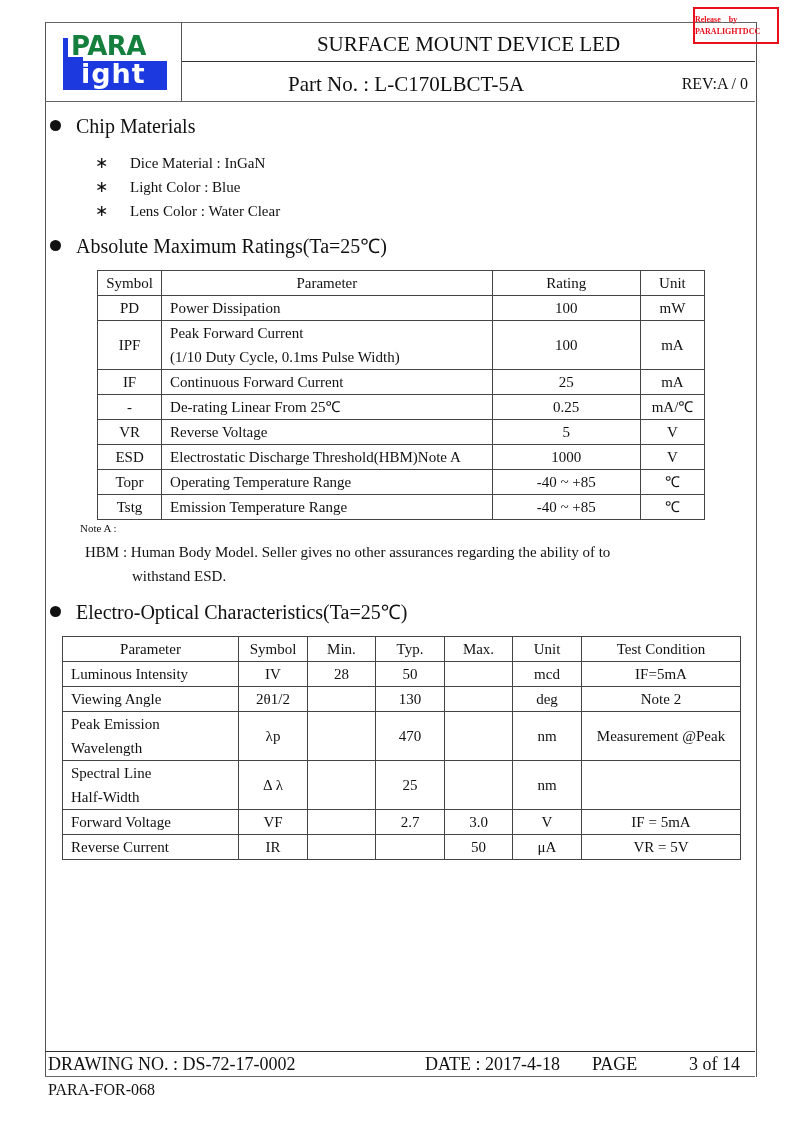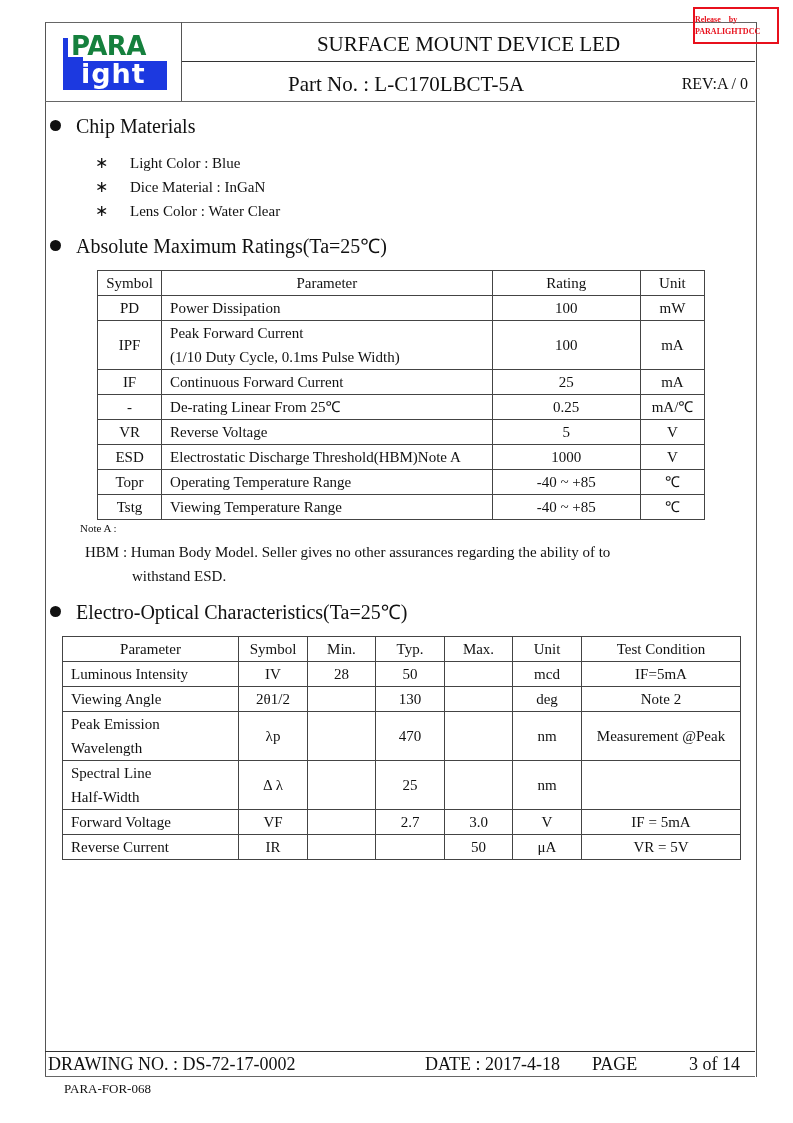--- a/index.html
+++ b/index.html
@@ -31,21 +31,21 @@
   table { border-collapse:collapse; position:absolute; font-size:15px; }
   td, th { border:1px solid #444; font-weight:normal; padding:0 8px; height:23.5px; line-height:24px; }
   .c { text-align:center; }
   .l { text-align:left;font-family:Liberation Serif, serif; }
   #amr { left:97px; top:270px; width:608px; }
   #eoc { left:62px; top:636px; width:679px; }
   .note { position:absolute; font-size:15px; line-height:24px; }
   .footer-line { position:absolute; left:45px; top:1051px; width:710px; border-top:1px solid #333; }
   .footer-bottom { position:absolute; left:45px; top:1076px; width:710px; border-top:1px solid #666; }
   .footer { position:absolute; top:1053px; font-size:18px; line-height:22px; }
-  .form-no { position:absolute; left:64px; top:1081px; font-size:13px; }
+  .form-no { position:absolute; left:48px; top:1081px; font-size:16px; }
 </style>
 </head>
 <body>
 
 <div class="frame"></div>
 <div class="hdr-logo-cell"></div>
 <div class="hdr-row1-line"></div>
 <div class="hdr-bottom-line"></div>
 
 <div class="logo">
@@ -62,22 +62,22 @@
 
 <div class="release">
   <div style="white-space:pre">Release    by</div>
   <div>PARALIGHTDCC</div>
 </div>
 
 <div class="section" style="top:114px">
   <span class="dot"></span><span>Chip Materials</span>
 </div>
 <div class="bullets">
+  <div class="row"><span class="star">∗</span><span>Dice Material : InGaN</span></div>
   <div class="row"><span class="star">∗</span><span>Light Color : Blue</span></div>
-  <div class="row"><span class="star">∗</span><span>Dice Material : InGaN</span></div>
   <div class="row"><span class="star">∗</span><span>Lens Color : Water Clear</span></div>
 </div>
 
 <div class="section" style="top:234px">
   <span class="dot"></span><span>Absolute Maximum Ratings(Ta=25℃)</span>
 </div>
 <table id="amr">
   <colgroup>
       <col style="width:64px">
       <col style="width:330px">
@@ -131,21 +131,21 @@
     <td class="c">V</td>
   </tr>
   <tr>
     <td class="c">Topr</td>
     <td class="l">Operating Temperature Range</td>
     <td class="c">-40 ~ +85</td>
     <td class="c">℃</td>
   </tr>
   <tr>
     <td class="c">Tstg</td>
-    <td class="l">Viewing Temperature Range</td>
+    <td class="l">Emission Temperature Range</td>
     <td class="c">-40 ~ +85</td>
     <td class="c">℃</td>
   </tr>
 </tbody>
   </table>
 
 <div class="note" style="left:80px; top:516px; font-size:11px">Note A :</div>
 <div class="note" style="left:85px; top:540px">HBM : Human Body Model. Seller gives no other assurances regarding the ability of to</div>
 <div class="note" style="left:132px; top:564px">withstand ESD.</div>
 

